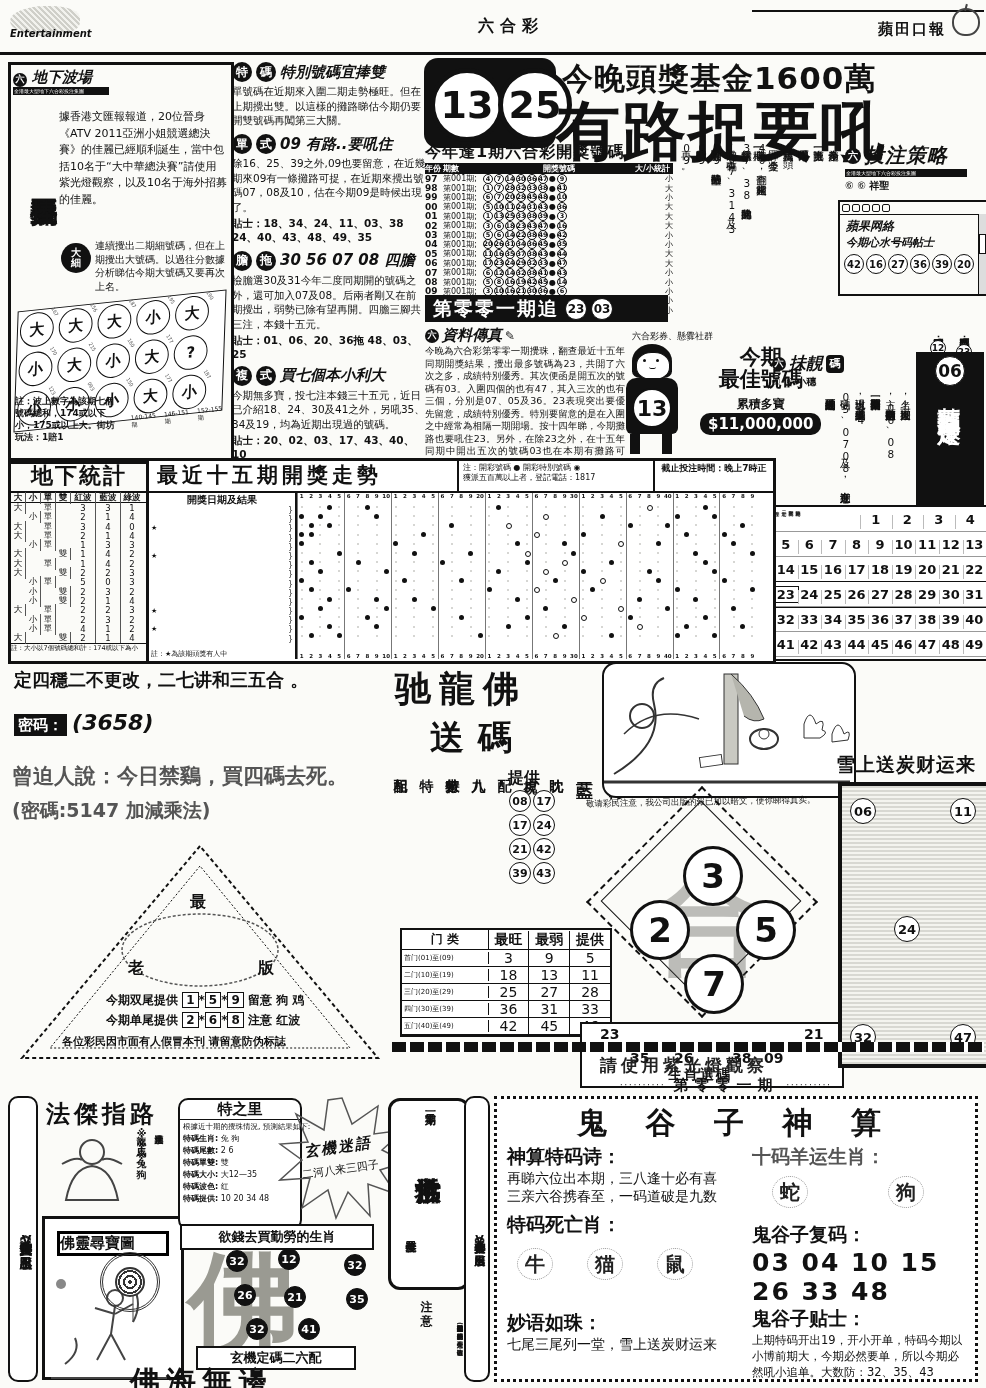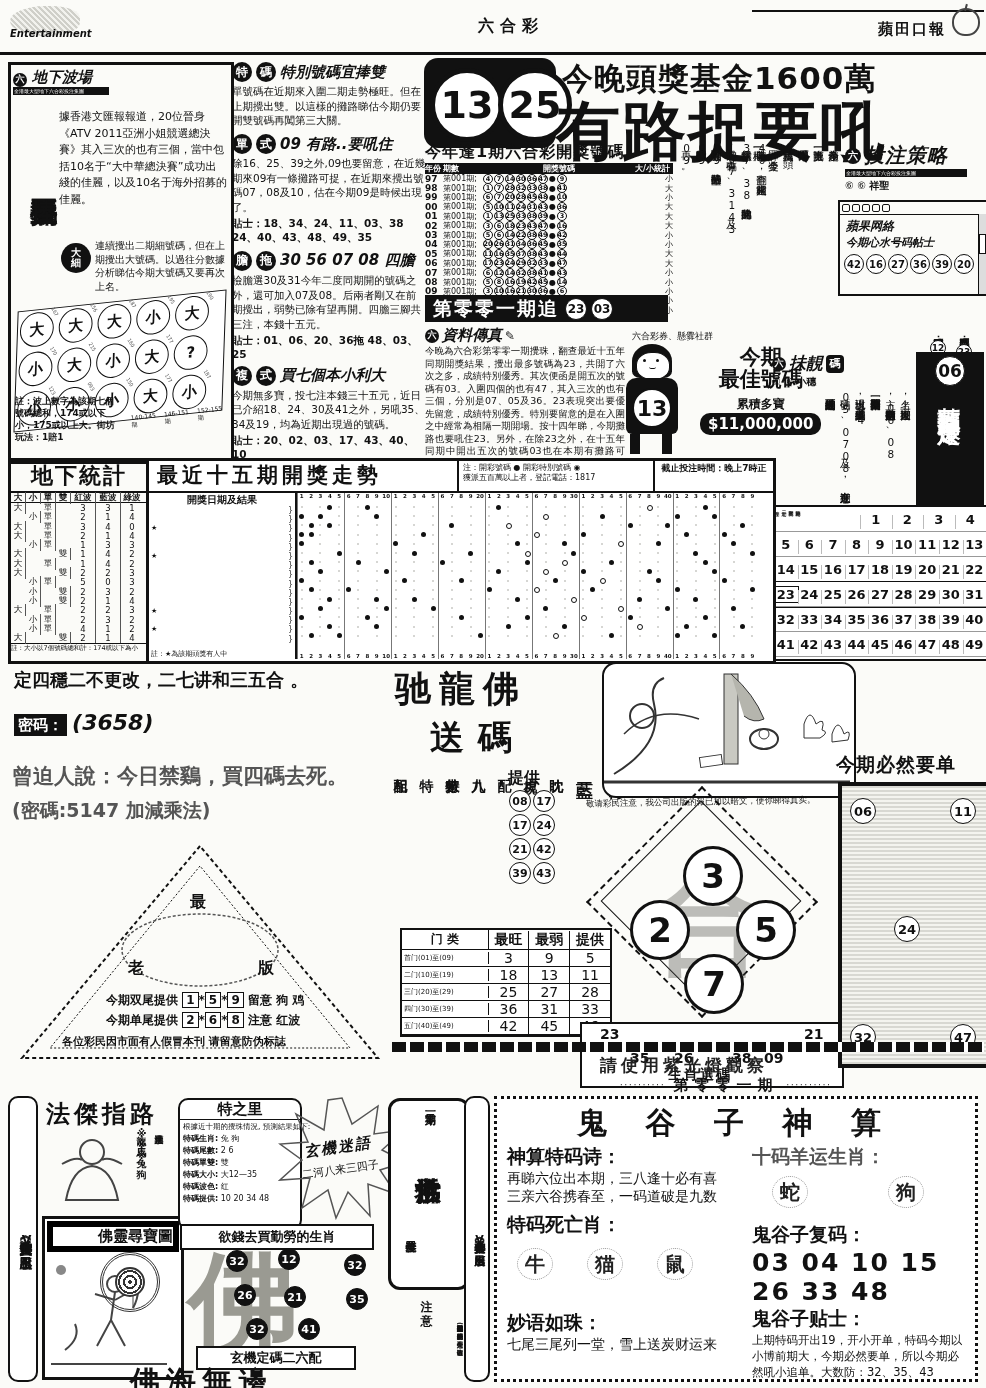--- a/index.html
+++ b/index.html
@@ -142,21 +142,21 @@
   #issue-divider{font-size:15px;font-weight:900;letter-spacing:6px;}
   
   .vbanner{border:2px solid #111;border-radius:10px;writing-mode:vertical-rl;text-orientation:upright;
            font-size:12.5px;font-weight:bold;text-align:center;padding:6px 2px;box-sizing:border-box;background:#fff;}
   #fajie-title{font-size:24px;font-weight:900;font-family:"DejaVu Serif",serif;letter-spacing:4px;}
   #tezhili{left:178px;top:1098px;width:120px;height:128px;border:2px solid #111;border-radius:10px;background:#fff;}
   #tezhili .tt{font-size:15px;font-weight:900;text-align:center;border-bottom:1px solid #111;}
   #tezhili .kv{font-size:8px;line-height:1.5;white-space:nowrap;}
   #riddle{left:278px;top:1096px;width:128px;height:124px;}
   #treasure{left:42px;top:1216px;width:136px;height:158px;border:3px solid #111;background:#fff;}
-  #treasure .tt{font-size:15px;font-weight:900;text-align:right;border:6px solid #000000;margin:2px;}
+  #treasure .tt{font-size:15px;font-weight:900;text-align:left;border:3px solid #000000;margin:12px;}
   #zod-banner{left:180px;top:1224px;width:190px;height:22px;border:2px solid #111;background:#fff;
               display:flex;align-items:center;justify-content:center;font-size:13px;font-weight:bold;}
   #fo-block{left:148px;top:1248px;width:244px;height:96px;}
   #fo-char{position:absolute;left:40px;top:-18px;font-size:110px;font-weight:900;color:#9a9a92;
            font-family:"DejaVu Serif",serif;}
   .fo-num{position:absolute;width:22px;height:22px;font-size:11px;background:#111;color:#fff;border-color:#111;}
   #code-banner{left:196px;top:1346px;width:156px;height:20px;border:2px solid #111;display:flex;align-items:center;
                justify-content:center;font-size:13px;font-weight:bold;background:#fff;}
   #sea-text{left:130px;top:1362px;width:270px;font-size:30px;font-weight:900;letter-spacing:6px;
             font-family:"DejaVu Serif",serif;}
@@ -187,21 +187,21 @@
   </div>
   <div class="abs rule" style="left:0;top:52px;width:986px;height:3px;"></div>
 
   <div class="abs" id="left-col">
     <div class="abs" style="left:2px;top:2px;width:96px;">
       <span class="badge" style="width:14px;height:14px;font-size:9px;">六</span>
       <span class="b i" style="font-size:15px;">地下波場</span>
       <div class="blackbar" style="font-size:5px;padding:1px;">全港最大型地下六合彩投注集團</div>
     </div>
     <div class="abs vert" id="vert-title" style="height:300px;">大號碼上名要再捧</div>
-    <div class="abs" style="left:48px;top:44px;width:168px;font-size:11px;line-height:1.5;">據香港文匯報報道，20位晉身《ATV 2011亞洲小姐競選總決賽》其入三次的也有三個，當中包括10名于“大中華總決賽”成功出綫的佳麗，以及10名于海外招募的佳麗。</div>
+    <div class="abs" style="left:48px;top:44px;width:168px;font-size:11px;line-height:1.5;">據香港文匯報報道，20位晉身《ATV 2011亞洲小姐競選總決賽》的佳麗已經順利誕生，當中包括10名于“大中華總決賽”請使用紫光燈觀察，以及10名于海外招募的佳麗。</div>
     <div class="abs badge" style="left:50px;top:178px;width:30px;height:30px;flex-direction:column;line-height:1;">
       <span style="font-size:10px;">大</span>
       <span style="font-size:10px;">細</span>
     </div>
     <div class="abs" style="left:84px;top:174px;width:132px;font-size:10px;line-height:1.35;">連續攪出二期細號碼，但在上期攪出大號碼。以過往分數據分析睇估今期大號碼又要再次上名。</div>
 
     <div class="abs" style="left:4px;top:236px;width:208px;height:118px;border:1.5px solid #111;transform:rotate(-6deg) skewX(-8deg);background:#fff;">
       <div id="tray-balls" style="display:flex;flex-wrap:wrap;padding:2px;gap:1px;">
           <span style="position: relative; width: 38px; height: 38px;"><span class="circle" style="width: 34px; height: 34px; font-size: 15px; border-width: 1.5px;">大</span><span style="position: absolute; right: -2px; top: -2px; font-size: 5px; transform: rotate(60deg); color: rgb(85, 85, 85);">167</span></span>
           <span style="position: relative; width: 38px; height: 38px;"><span class="circle" style="width: 34px; height: 34px; font-size: 15px; border-width: 1.5px;">大</span><span style="position: absolute; right: -2px; top: -2px; font-size: 5px; transform: rotate(60deg); color: rgb(85, 85, 85);">156</span></span>
@@ -1622,21 +1622,21 @@
   <div class="abs" id="zodiac-pick">
     <span class="zp-num" style="left:18px;top:2px;">23</span>
     <span class="zp-num" style="left:222px;top:2px;">21</span>
     <span class="zp-num" style="left:48px;top:26px;">35</span>
     <span class="zp-num" style="left:92px;top:26px;">26</span>
     <span class="zp-num" style="left:150px;top:26px;">38</span>
     <span class="zp-num" style="left:182px;top:26px;">09</span>
     <div class="b" style="position:absolute;left:86px;top:42px;font-size:14px;letter-spacing:2px;">生肖選碼</div>
   </div>
 
-  <div class="abs b" style="left:836px;top:752px;width:150px;font-size:19px;letter-spacing:1px;">今期必然要单</div>
+  <div class="abs b" style="left:836px;top:752px;width:150px;font-size:19px;letter-spacing:1px;">雪上送炭财运来</div>
   <div id="buddha-box">
     <span class="circle bud-num" style="left:8px;top:12px;">06</span>
     <span class="circle bud-num" style="left:108px;top:12px;">11</span>
     <span class="circle bud-num" style="left:52px;top:130px;">24</span>
     <span class="circle bud-num" style="left:8px;top:238px;">32</span>
     <span class="circle bud-num" style="left:108px;top:238px;">47</span>
   </div>
 
   <div class="abs strip" style="left:392px;top:1042px;width:592px;"></div>
   <div class="abs" style="left:600px;top:1054px;" id="uv-note">請使用紫光燈觀察</div>

